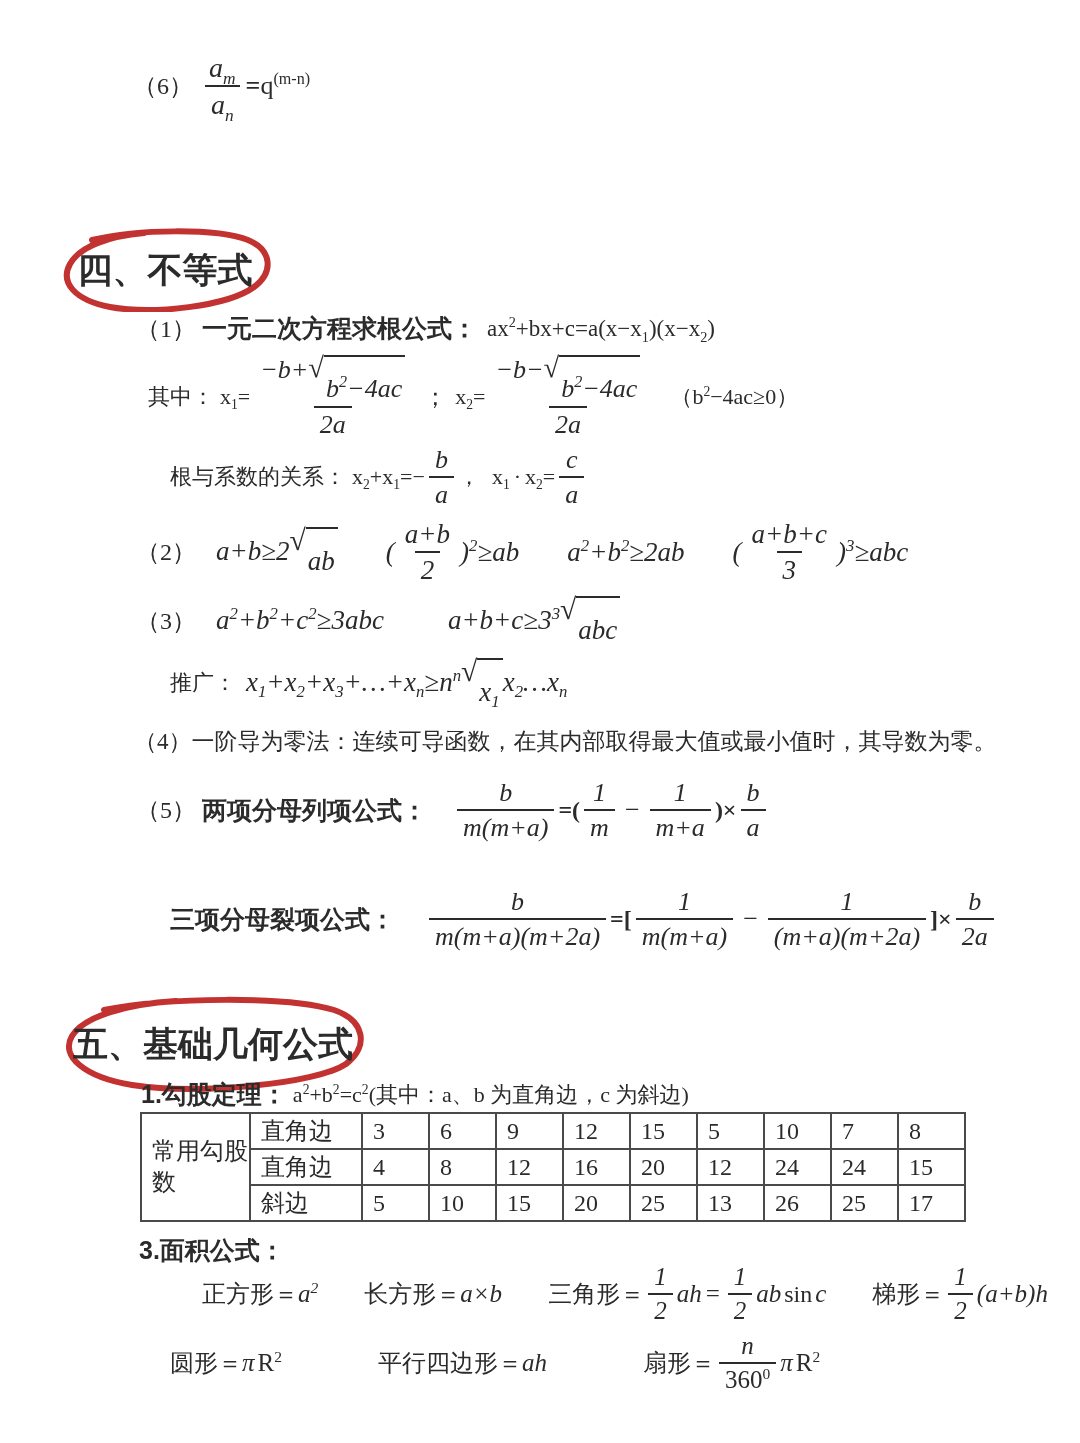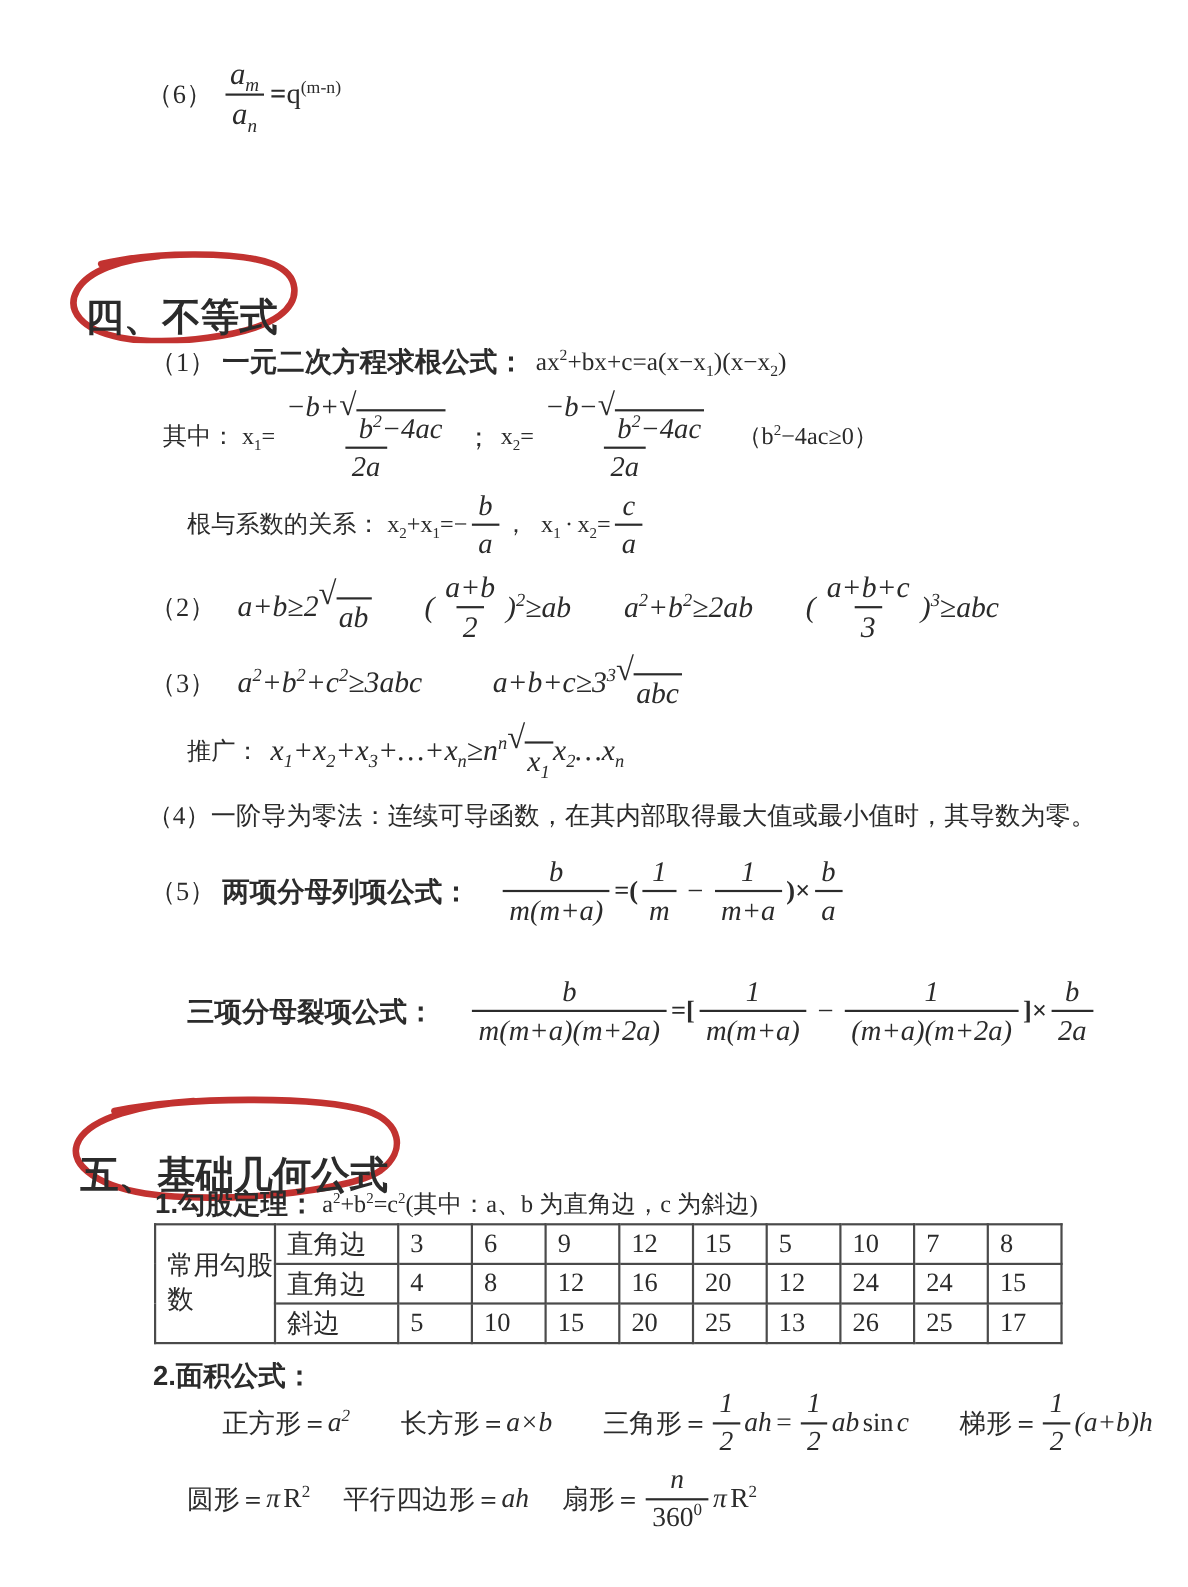--- a/index.html
+++ b/index.html
@@ -11,26 +11,26 @@
   .run{display:inline-block;}
   .it{font-style:italic;}
   .rm{font-style:normal;}
   sub,sup{font-size:0.62em;line-height:0;}
   .frac{display:inline-flex;flex-direction:column;align-items:center;text-align:center;
         margin:0 4px;line-height:1.12;}
   .fnum{padding:0 6px 2px;}
   .fden{border-top:2px solid #2b2b2b;padding:2px 6px 0;}
   .sqrt{display:inline-flex;align-items:flex-start;line-height:1.12;}
   .rsign{font-style:normal;font-size:1.1em;line-height:1;transform:translateY(-1px);}
-  .rad{border-top:2px solid #2b2b2b;padding:1px 3px 0 2px;margin-top:16px;}
+  .rad{border-top:2px solid #2b2b2b;padding:17px 3px 0 2px;}
   .f22{font-size:22px;} .f23{font-size:23px;} .f24{font-size:24px;} .f25{font-size:25px;text-align:right;}
   .f26{font-size:26px;} .f27{font-size:27px;} .f28{font-size:28px;}
   .bold{font-weight:bold;}
   .heiti{font-family:"Liberation Sans","DejaVu Sans",sans-serif;}
-  .sec{position:absolute;display:flex;align-items:flex-end;justify-content:center;}
+  .sec{position:absolute;display:flex;align-items:center;justify-content:center;}
   .sec svg{position:absolute;left:0;top:0;width:100%;height:100%;}
   .sec .title{position:relative;z-index:1;font-weight:bold;font-size:35px;
         font-family:"Liberation Sans","DejaVu Sans",sans-serif;}
   .ttable{border-collapse:collapse;font-size:24px;color:#2b2b2b;table-layout:fixed;}
   .ttable td{border:2px solid #4a4a4a;height:34px;padding:0 0 0 10px;text-align:left;vertical-align:middle;}
   .ttable td.corner{width:97px;white-space:normal;line-height:1.3;}
   .ttable td.rlabel{width:100px;}
   .ttable td.val{width:55px;}
   .gap6{margin-right:6px;} .gap10{margin-right:10px;}
 </style>
@@ -258,21 +258,21 @@
         <td class="val">13</td>
         <td class="val">26</td>
         <td class="val">25</td>
         <td class="val">17</td>
       </tr>
     </tbody>
       </table>
   </div>
 
   <div class="blk" style="left:139px;top:1234px;">
-    <span class="run f25 bold heiti">2.面积公式：</span>
+    <span class="run f25 bold heiti">3.面积公式：</span>
   </div>
 
   <div class="blk" style="left:170px;top:1256px;height:76px;column-gap:46px;margin-left:32px;">
     <span class="fml">
         <span class="run f24">正方形＝</span>
         <span class="run f25 it"><span>a</span><sup>2</sup></span>
       </span>
     <span class="fml">
         <span class="run f24">长方形＝ </span>
         <span class="run f25 it">a×b</span>
@@ -296,21 +296,21 @@
     <span class="fml">
         <span class="run f24">梯形＝</span>
         <span class="frac f25 it">
           <span class="fnum">1</span>
           <span class="fden">2</span>
         </span>
         <span class="run f25 it">(a+b)h</span>
       </span>
   </div>
 
-  <div class="blk" style="left:170px;top:1332px;height:62px;column-gap:30px;">
+  <div class="blk" style="left:170px;top:1332px;height:62px;column-gap:96px;">
     <span class="fml">
         <span class="run f24">圆形＝</span>
         <span class="run f25"><span class="it">π</span><span class="rm" style="margin-left:3px;">R</span><sup>2</sup></span>
       </span>
     <span class="fml">
         <span class="run f24">平行四边形＝</span>
         <span class="run f25 it">ah</span>
       </span>
     <span class="fml">
         <span class="run f24">扇形＝</span>

